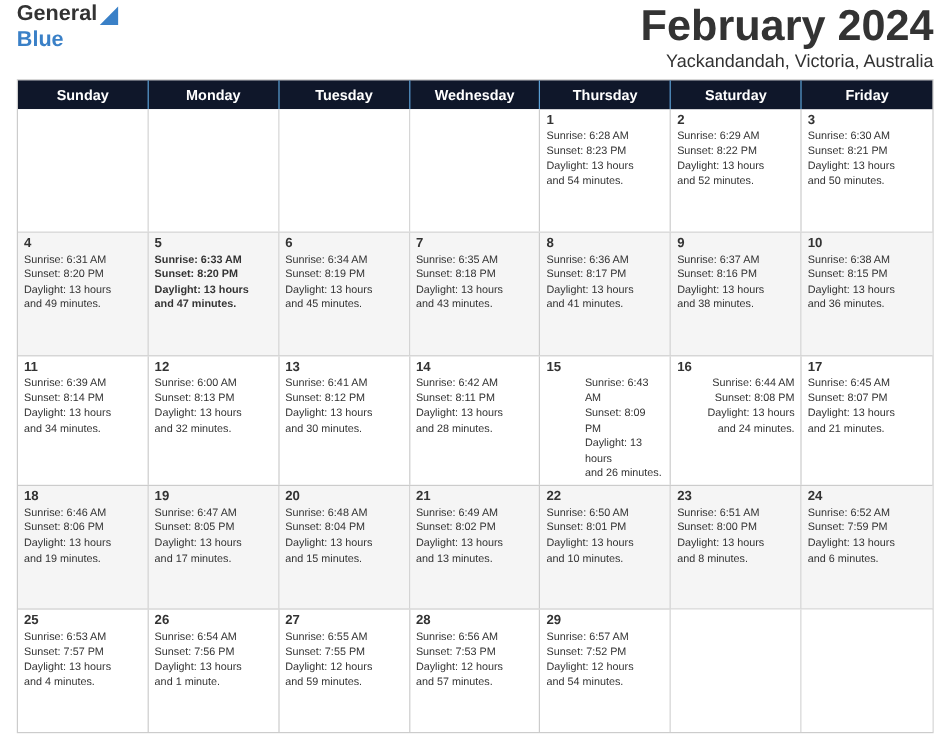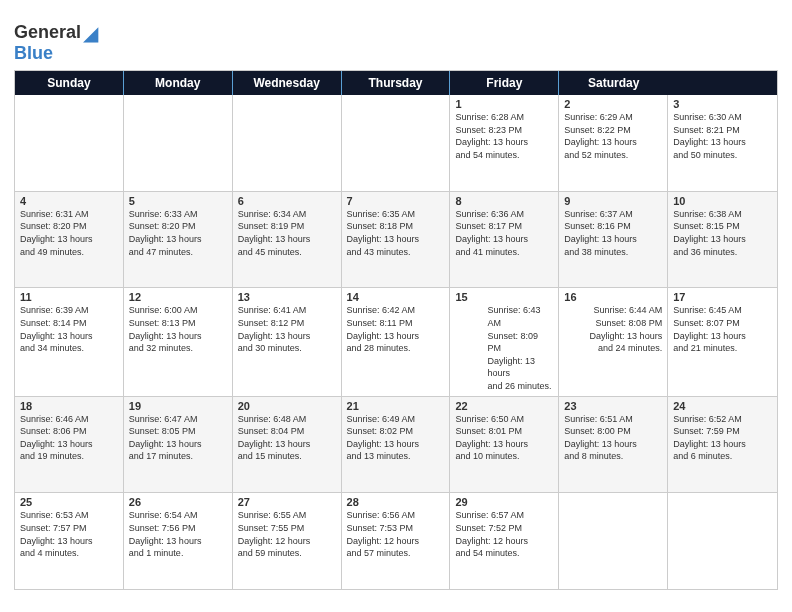--- a/index.html
+++ b/index.html
@@ -6,21 +6,21 @@
     body {
       width: 792px;
       height: 612px;
       font-family: Arial, sans-serif;
       background: #fff;
       overflow: hidden;
     }
     .page {
       width: 792px;
       height: 612px;
-      padding: 22px 14px;
+      padding: 1px 14px;
       display: flex;
       flex-direction: column;
     }
     .header {
       display: flex;
       align-items: flex-start;
       justify-content: space-between;
       margin-bottom: 6px;
     }
     .logo-block {
@@ -119,30 +119,35 @@
   <div class="header">
     <div class="logo-block">
       <div class="logo-row">
         <span style="font-size:18px;font-weight:bold;color:#333;">General</span>
         <span style="color:#3a80c7;font-size:20px;margin-left:2px;line-height:1;">◢</span>
       </div>
       <div>
         <span style="font-size:18px;font-weight:bold;color:#3a80c7;">Blue</span>
       </div>
     </div>
+    <div class="title-block">
+      <div class="title-month">February 2024</div>
+      <div class="title-location">Yackandandah, Victoria, Australia</div>
+    </div>
   </div>
 
   <div class="calendar">
     <div class="cal-header">
     <div class="cal-header-cell">Sunday</div>
         <div class="cal-header-cell">Monday</div>
+        <div class="cal-header-cell">Tuesday</div>
         <div class="cal-header-cell">Wednesday</div>
         <div class="cal-header-cell">Thursday</div>
+        <div class="cal-header-cell">Saturday</div>
         <div class="cal-header-cell">Friday</div>
-        <div class="cal-header-cell">Saturday</div>
       </div>
     <div class="cal-body">
     <div class="cal-row">
           <div class="cal-cell empty"></div>
           <div class="cal-cell empty"></div>
           <div class="cal-cell empty"></div>
           <div class="cal-cell empty"></div>
           <div class="cal-cell">
             <span class="day-num">1</span>
             <div class="day-info" style="white-space: pre-line;">Sunrise: 6:28 AM
@@ -168,21 +173,21 @@
         <div class="cal-row alt-row">
           <div class="cal-cell">
             <span class="day-num">4</span>
             <div class="day-info" style="white-space: pre-line;">Sunrise: 6:31 AM
 Sunset: 8:20 PM
 Daylight: 13 hours
 and 49 minutes.</div>
           </div>
           <div class="cal-cell">
             <span class="day-num">5</span>
-            <div class="day-info" style="white-space: pre-line;">Sunrise: 6:33 AM
+            <div class="day-info" style="white-space: pre-line; font-weight: bold;">Sunrise: 6:33 AM
 Sunset: 8:20 PM
 Daylight: 13 hours
 and 47 minutes.</div>
           </div>
           <div class="cal-cell">
             <span class="day-num">6</span>
             <div class="day-info" style="white-space: pre-line;">Sunrise: 6:34 AM
 Sunset: 8:19 PM
 Daylight: 13 hours
 and 45 minutes.</div>

